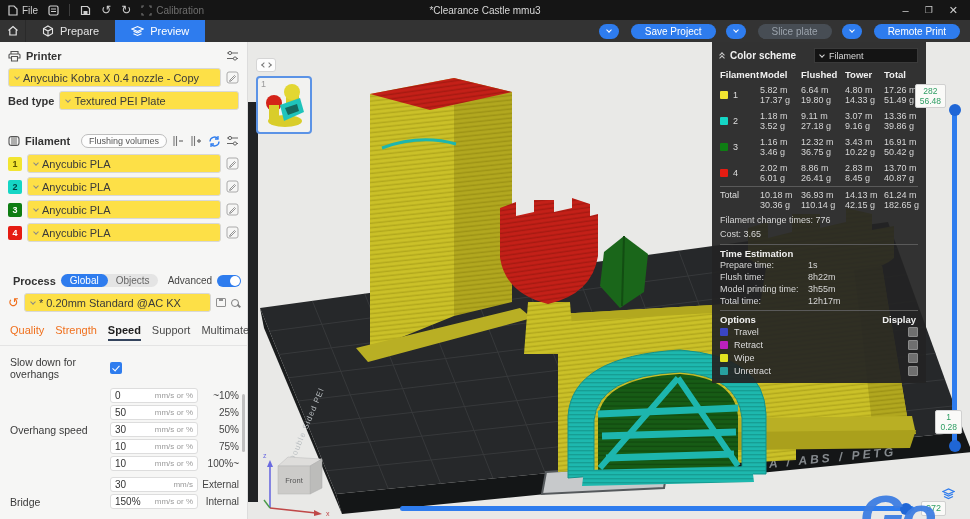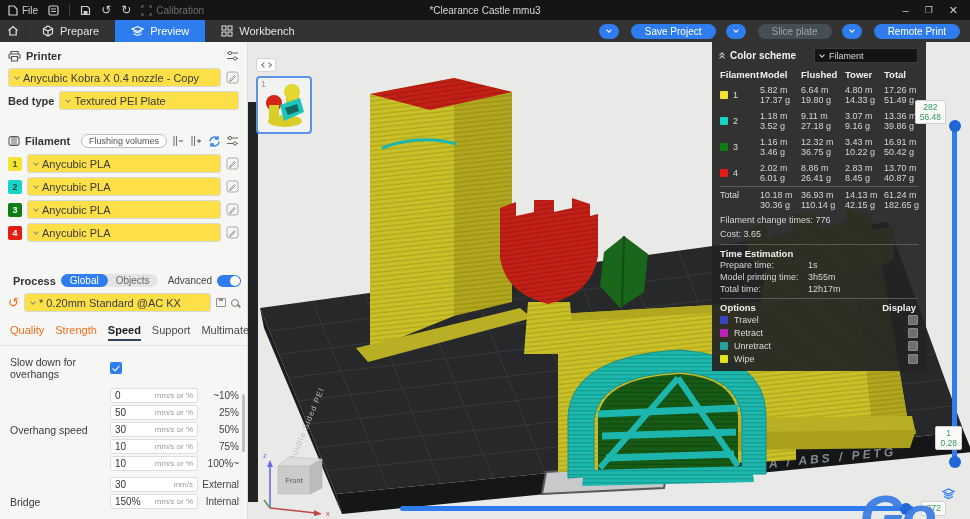--- a/index.html
+++ b/index.html
@@ -72,21 +72,21 @@
   .thumb-col{position:absolute;left:8px;top:16px;width:62px;}
   .expand-btn{width:20px;height:14px;background:#fdfdfd;border:1px solid #d5d5d5;border-radius:3px;display:flex;align-items:center;justify-content:center;gap:1px;color:#777;cursor:pointer;margin-bottom:4px;}
   .expand-btn .chv{transform:rotate(135deg);margin:0;}
   .expand-btn .chv:last-child{transform:rotate(-45deg);}
   .thumb-card{width:56px;height:58px;background:#f2f2f0;border:2px solid #5b93e6;border-radius:4px;position:relative;cursor:pointer;}
   .thumb-card .pnum{position:absolute;left:3px;top:1px;font-size:9px;color:#9a9a9a;}
   .hslider{position:absolute;left:152px;top:460px;width:514px;height:12px;}
   .hslider .track{position:absolute;left:0;top:4px;height:5px;width:100%;border-radius:3px;background:#2E7CEE;}
   .hslider .handle{position:absolute;right:2px;top:0.5px;width:12px;height:12px;border-radius:50%;background:#1f66d6;cursor:grab;}
   .hs-label{position:absolute;right:-32px;top:-1px;background:#fafaf8;border:1px solid #d0d0d0;border-radius:2px;font-size:9px;color:#2e9e63;padding:0 4px;line-height:13px;}
-  .vslider{position:absolute;left:700px;top:80px;width:12px;height:342px;}
+  .vslider{position:absolute;left:700px;top:64px;width:12px;height:342px;}
   .vslider .track{position:absolute;left:4px;top:0;width:5px;height:100%;border-radius:3px;background:#2E7CEE;}
   .vslider .h-top{position:absolute;left:0.5px;top:-2px;width:12px;height:12px;border-radius:50%;background:#1f66d6;cursor:grab;}
   .vslider .h-bot{position:absolute;left:0.5px;bottom:-4px;width:12px;height:12px;border-radius:50%;background:#1f66d6;cursor:grab;}
   .vs-label{position:absolute;background:#fafaf8;border:1px solid #d0d0d0;border-radius:2px;font-size:8.5px;color:#2e9e63;padding:1px 4px;text-align:center;line-height:10px;}
   .vs-top{right:14px;top:-22px;}
   .vs-bot{right:-2px;bottom:14px;}
   .nav-cube{position:absolute;left:14px;top:408px;}
   .watermark{position:absolute;right:36px;bottom:-30px;font-size:58px;font-weight:bold;font-style:italic;color:#3e7ee2;letter-spacing:-3px;opacity:.95;}
   .layers-ic{position:absolute;left:694px;top:444px;color:#2E7CEE;}
 
@@ -161,29 +161,20 @@
       <svg class="ic" width="12" height="12" viewBox="0 0 12 12">
           <path d="M6 1l4.5 2.5v5L6 11 1.5 8.5v-5z M1.5 3.5L6 6l4.5-2.5M6 6v5" fill="none" stroke="#e4e4e4" stroke-width="1.1"></path>
         </svg>
       <span>Prepare</span>
     </div>
     <div class="mode-tab active">
       <svg class="ic" width="13" height="12" viewBox="0 0 13 12">
           <path d="M1 4l5.5-2.5L12 4 6.5 6.5z M2.5 6.2L6.5 8l4-1.8M2.5 8.7l4 1.8 4-1.8" fill="none" stroke="#fff" stroke-width="1.1"></path>
         </svg>
       <span>Preview</span>
-    </div>
-    <div class="mode-tab">
-      <svg class="ic" width="12" height="12" viewBox="0 0 12 12">
-          <rect x="1" y="1" width="4" height="4" fill="none" stroke="#e4e4e4"></rect>
-          <rect x="7" y="1" width="4" height="4" fill="none" stroke="#e4e4e4"></rect>
-          <rect x="1" y="7" width="4" height="4" fill="none" stroke="#e4e4e4"></rect>
-          <rect x="7" y="7" width="4" height="4" fill="none" stroke="#e4e4e4"></rect>
-        </svg>
-      <span>Workbench</span>
     </div>
     <div class="tb-actions">
       <div class="btn-group">
         <span class="chev-pill">
             <span class="chv" style="color:#fff;"></span>
           </span>
         <span class="main-pill">Save Project</span>
       </div>
       <div class="btn-group">
         <span class="chev-pill">
@@ -671,20 +662,24 @@
         </div>
         <div class="sp-line"><span>Filament change times:</span> <span>776</span></div>
         <div class="sp-line"><span>Cost:</span> <span>3.65</span></div>
 
         <div class="sp-sec">Time Estimation</div>
         <div class="time-row">
             <span class="tl">Prepare time:</span>
             <span>1s</span>
           </div>
         <div class="time-row">
+            <span class="tl">Flush time:</span>
+            <span>8h22m</span>
+          </div>
+        <div class="time-row">
             <span class="tl">Model printing time:</span>
             <span>3h55m</span>
           </div>
         <div class="time-row">
             <span class="tl">Total time:</span>
             <span>12h17m</span>
           </div>
 
         <div class="sp-sec opt-head">
           <span>Options</span>
@@ -694,27 +689,27 @@
           <span class="swatch" style="background: rgb(58, 69, 196);"></span>
             <span>Travel</span>
           <span class="opt-box"></span>
         </div>
         <div class="opt-row">
           <span class="swatch" style="background: rgb(188, 32, 188);"></span>
             <span>Retract</span>
           <span class="opt-box"></span>
         </div>
         <div class="opt-row">
+          <span class="swatch" style="background: rgb(227, 227, 32);"></span>
+            <span>Wipe</span>
+          <span class="opt-box"></span>
+        </div>
+        <div class="opt-row">
           <span class="swatch" style="background: rgb(39, 160, 160);"></span>
             <span>Unretract</span>
-          <span class="opt-box"></span>
-        </div>
-        <div class="opt-row">
-          <span class="swatch" style="background: rgb(227, 227, 32);"></span>
-            <span>Wipe</span>
           <span class="opt-box"></span>
         </div>
       </div>
 
       <div class="hslider">
         <div class="track"></div>
         <div class="handle"></div>
         <div class="hs-label">972</div>
       </div>
 

